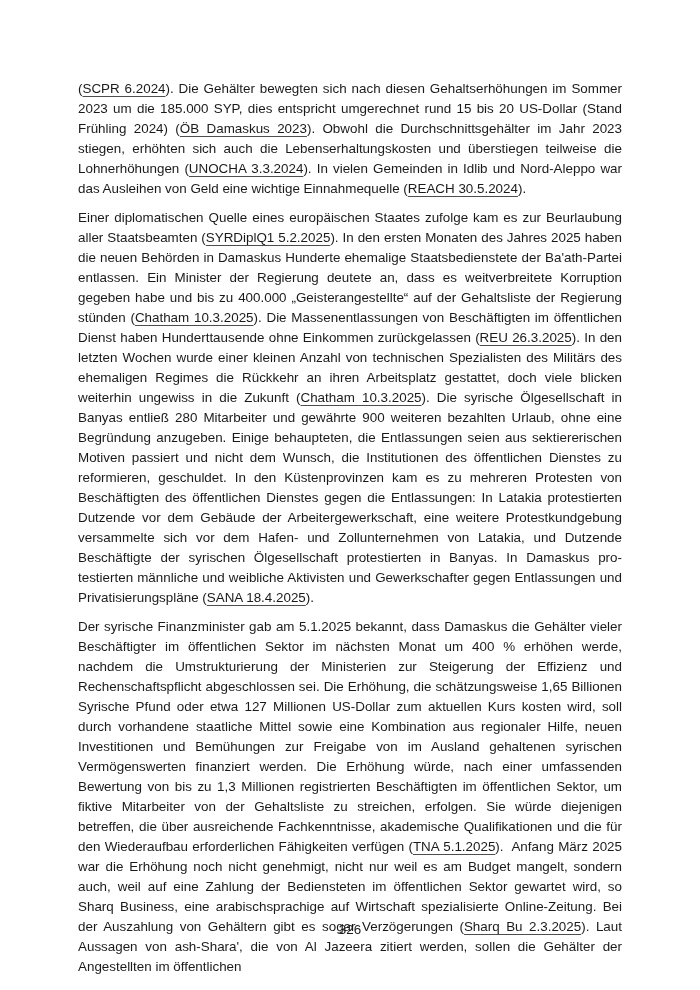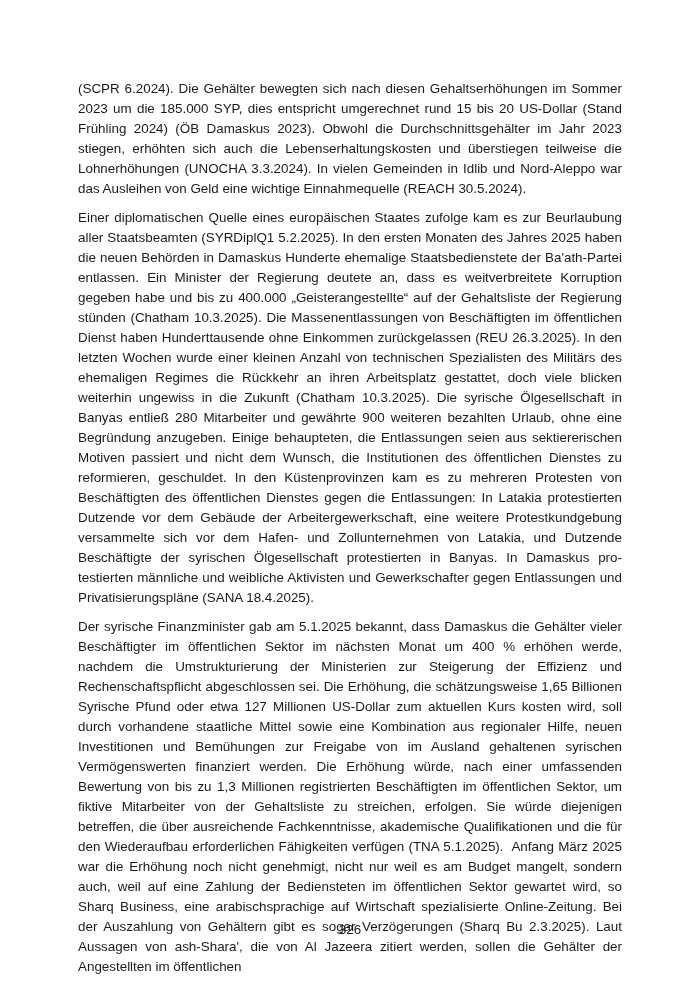--- a/index.html
+++ b/index.html
@@ -30,20 +30,21 @@
     font-size: 13.4px;
     line-height: 20px;
     text-align: justify;
     color: #1a1a1a;
     -webkit-hyphens: manual;
     hyphens: manual;
   }
   .para:last-child { margin-bottom: 12px; }
   .citation {
     color: #1a1a1a;
+    text-decoration: underline;
     text-decoration-thickness: 1px;
     text-decoration-color: #4d4d4d;
     text-underline-offset: 2.5px;
     cursor: pointer;
   }
   .page-number {
     position: absolute;
     left: 0;
     right: 0;
     top: 920px;

